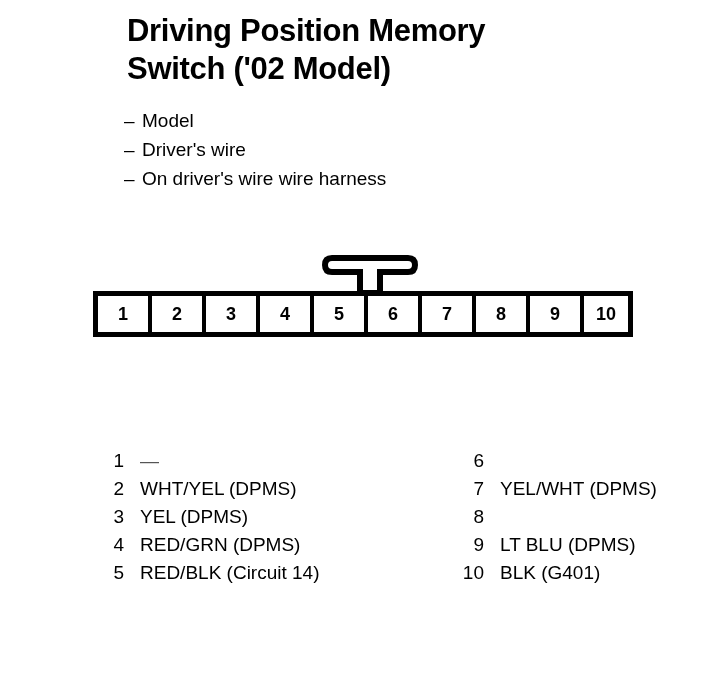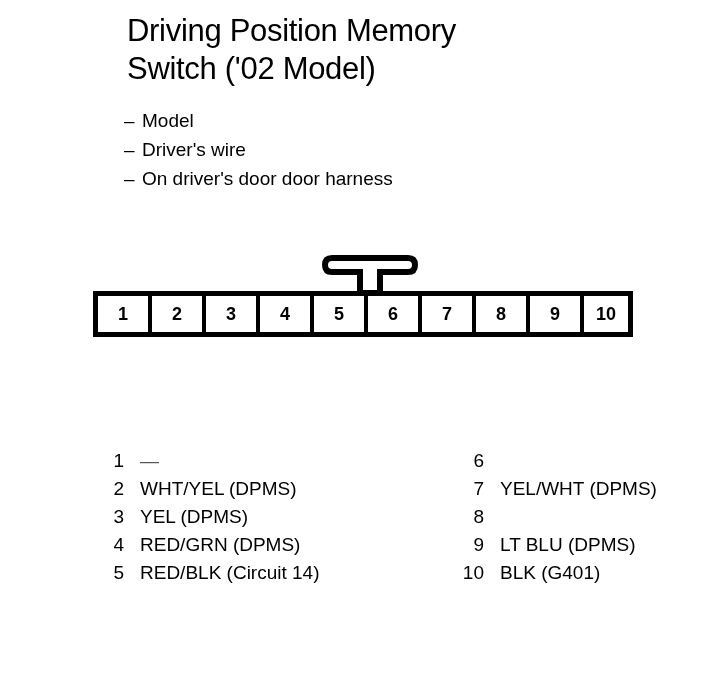--- a/index.html
+++ b/index.html
@@ -18,21 +18,21 @@
 
   
   .title-block {
     position: absolute;
     left: 127px;
     top: 12px;
     width: 520px;
   }
   .title-line {
     font-size: 31px;
-    font-weight: normal;
+    font-weight: bold;
     line-height: 38px;
     letter-spacing: -0.3px;
     white-space: nowrap;
   }
 
   
   .desc-block {
     position: absolute;
     left: 124px;
     top: 106px;
@@ -131,21 +131,21 @@
   <div class="desc-row">
     <span class="desc-dash">–</span>
     <span class="desc-text">Model</span>
   </div>
   <div class="desc-row">
     <span class="desc-dash">–</span>
     <span class="desc-text">Driver's wire</span>
   </div>
   <div class="desc-row">
     <span class="desc-dash">–</span>
-    <span class="desc-text">On driver's door door harness</span>
+    <span class="desc-text">On driver's wire wire harness</span>
   </div>
 </div>
 
 <div class="connector-wrap">
 
   <svg class="tab-svg" width="96" height="40" viewBox="0 0 96 40">
     <path d="M 10 3 L 86 3 Q 93 3 93 10 Q 93 17 86 17 L 58 17 L 58 38 L 38 38 L 38 17 L 10 17 Q 3 17 3 10 Q 3 3 10 3 Z" fill="none" stroke="#000000" stroke-width="6" stroke-linejoin="miter"></path>
   </svg>
 
   <div class="conn-body">

